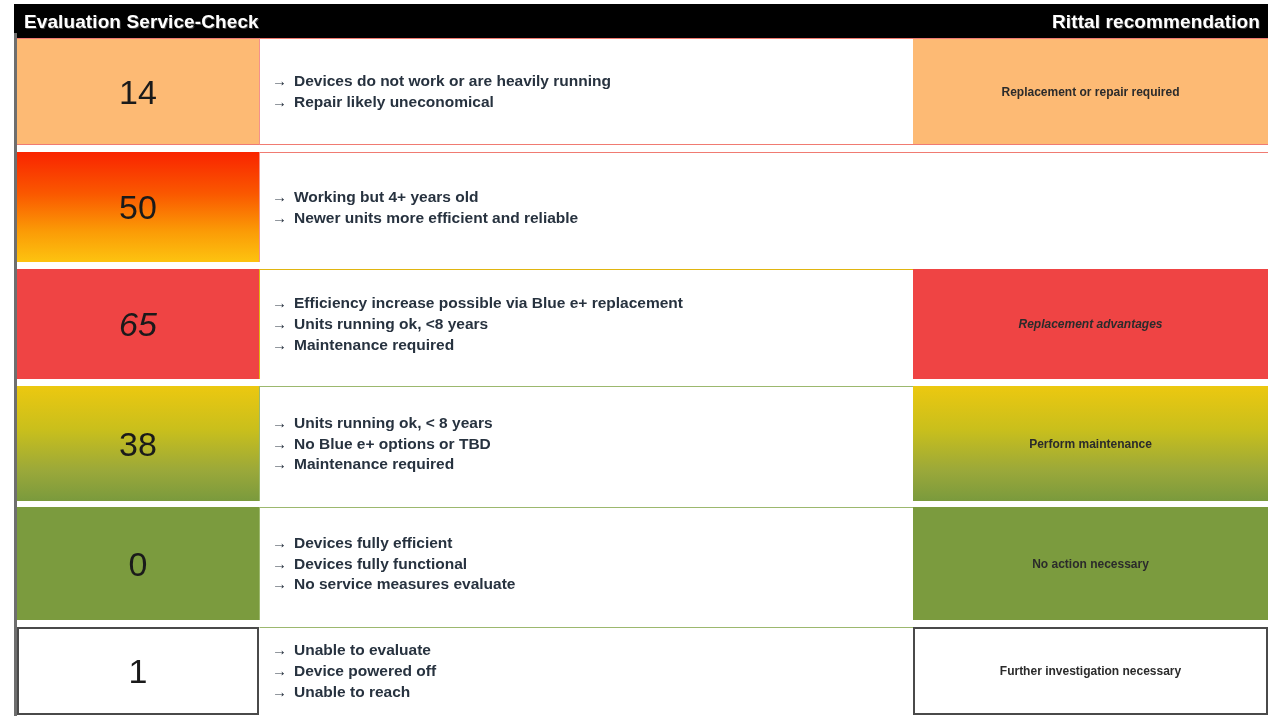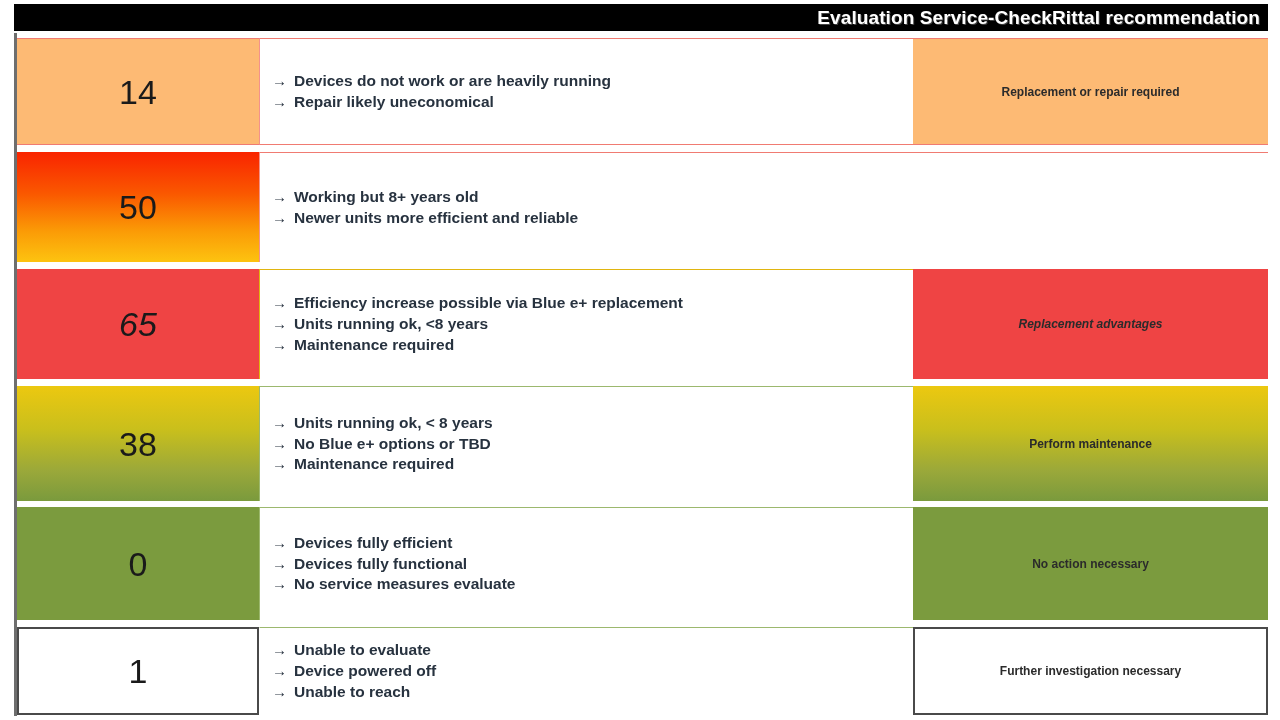--- a/index.html
+++ b/index.html
@@ -21,25 +21,25 @@
     background: #ffffff;
     box-sizing: border-box;
   }
 
   
   .header-bar {
     position: absolute;
     left: 14px;
     top: 4px;
     width: 1254px;
-    height: 27px;
+    height: 35px;
     background: #000000;
     display: flex;
     align-items: center;
-    justify-content: flex-end;
+    justify-content: space-between;
     box-sizing: border-box;
     padding: 0 8px 0 10px;
   }
   .header-title {
     color: #ffffff;
     font-size: 19px;
     font-weight: bold;
     letter-spacing: 0.1px;
     text-shadow: 1px 1px 0 rgba(120,120,120,0.55);
     white-space: nowrap;
@@ -193,21 +193,21 @@
       </div>
     </div>
 
     <div class="row" id="row-1">
       <div class="cell-count fill-red-org">
         <span class="count-value">50</span>
       </div>
       <div class="cell-desc desc-sep-red" style="border-top:1px solid #f07b72;">
         <div class="desc-line">
           <span class="arrow-glyph">→</span>
-          <span>Working but 8+ years old</span>
+          <span>Working but 4+ years old</span>
         </div>
         <div class="desc-line">
           <span class="arrow-glyph">→</span>
           <span>Newer units more efficient and reliable</span>
         </div>
       </div>
     </div>
 
     <div class="row" id="row-2">
       <div class="cell-count fill-yellow">

